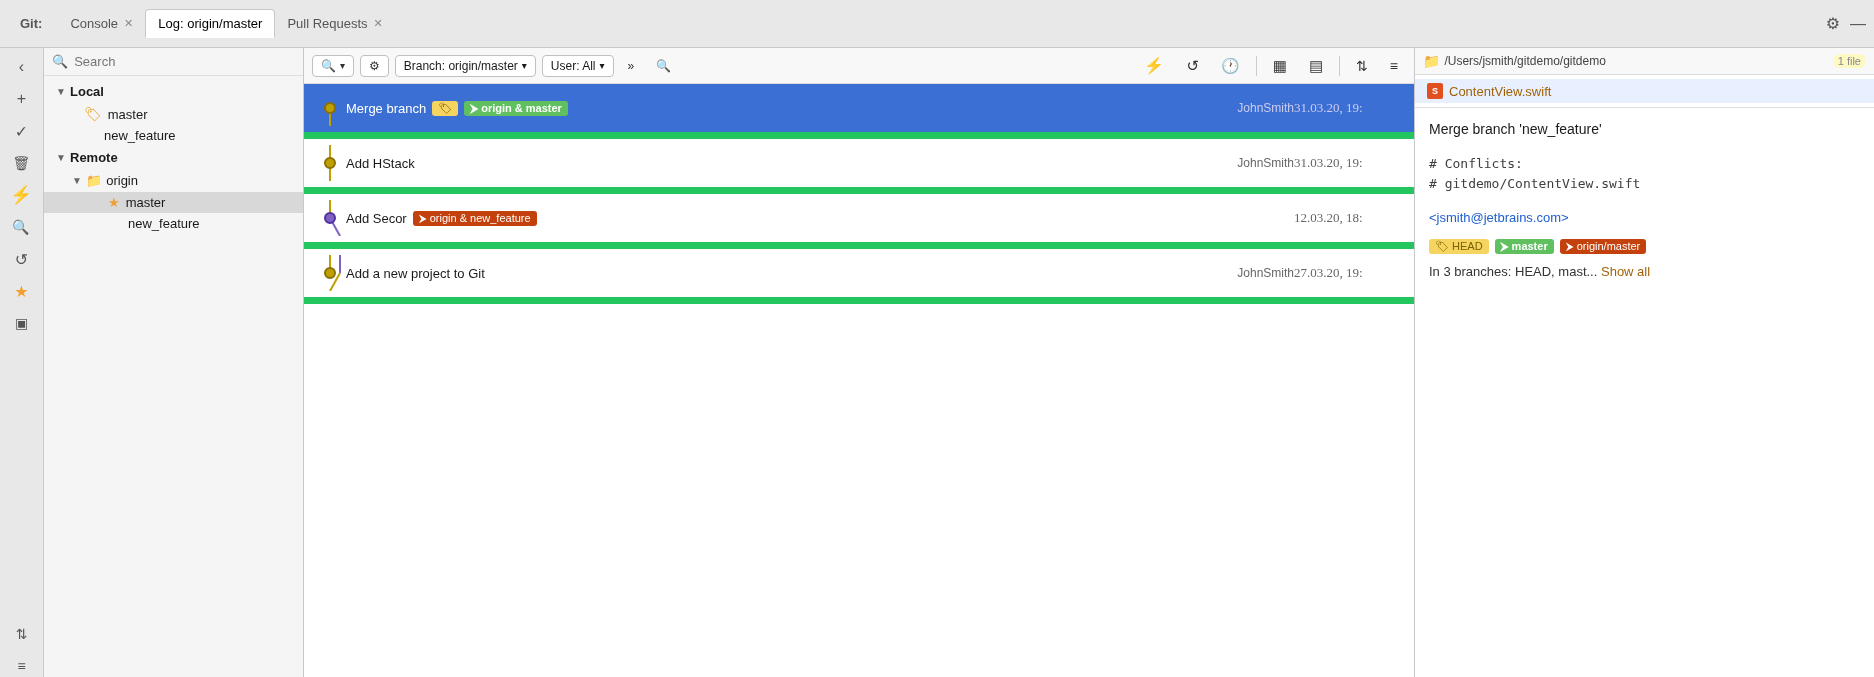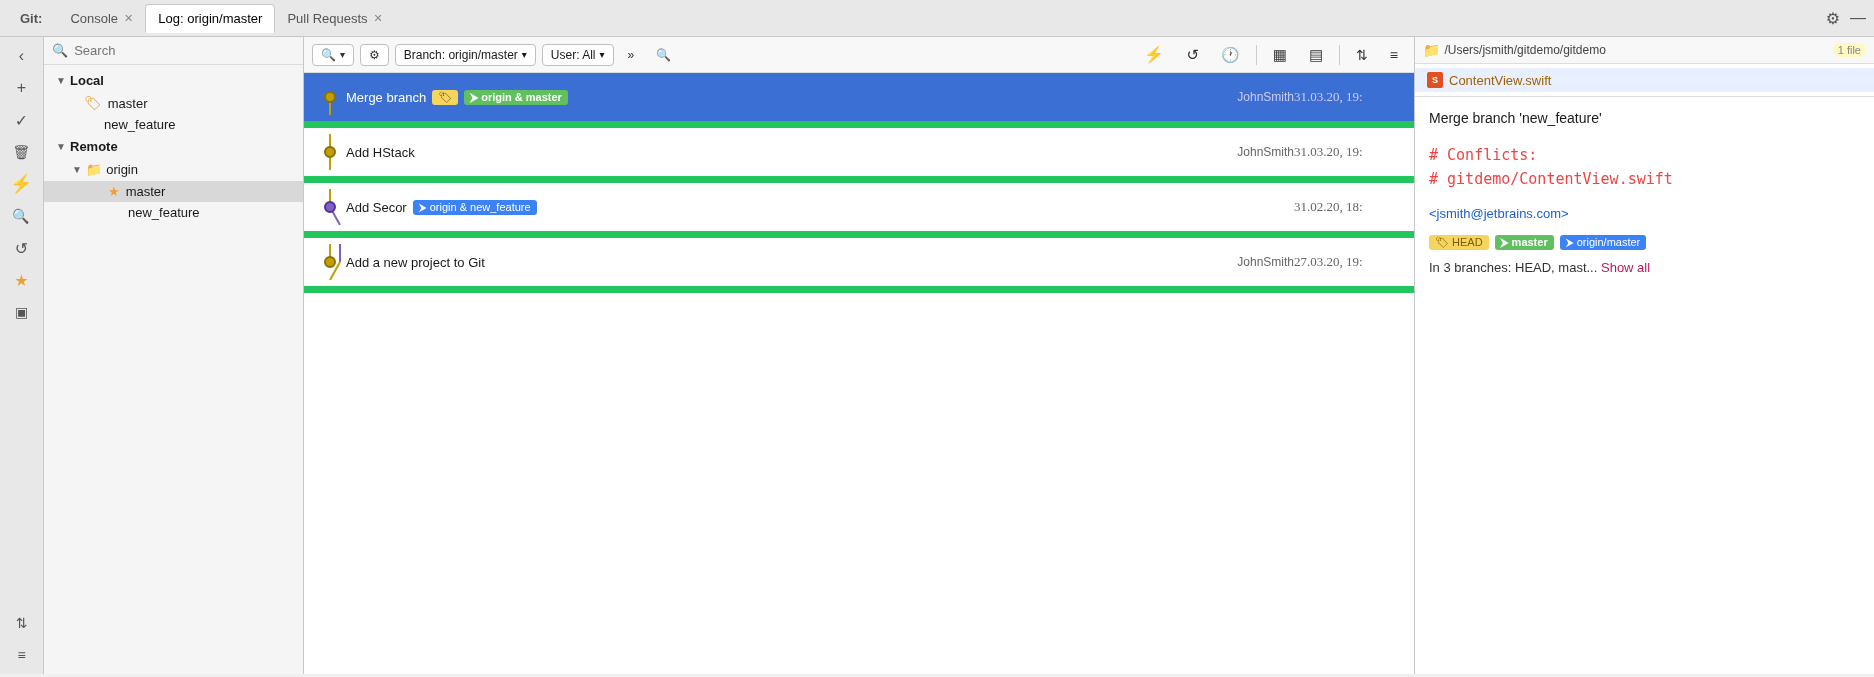--- a/index.html
+++ b/index.html
@@ -12,21 +12,21 @@
       height: 677px;
       overflow: hidden;
     }
 
     
     .title-bar {
       display: flex;
       align-items: center;
       background: #e8e8e8;
       border-bottom: 1px solid #c8c8c8;
-      height: 37px;
+      height: 48px;
       padding: 0 8px;
     }
     .title-tab {
       display: flex;
       align-items: center;
       padding: 6px 12px;
       font-size: 13px;
       color: #555;
       cursor: pointer;
       border-radius: 4px 4px 0 0;
@@ -234,21 +234,21 @@
       gap: 3px;
       padding: 1px 6px;
       border-radius: 3px;
       font-size: 11px;
       font-weight: 500;
       white-space: nowrap;
       flex-shrink: 0;
     }
     .tag-badge.yellow { background: #f5d460; color: #7a6000; }
     .tag-badge.green { background: #60c060; color: #fff; font-weight: bold; }
-    .tag-badge.purple { background: #3b82f6; color: #fff; }
+    .tag-badge.purple { background: #c2410c; color: #fff; }
     .commit-author {
       width: 90px;
       flex-shrink: 0;
       font-size: 12px;
       color: #666;
       text-align: right;
     }
     .commit-row.selected .commit-author { color: #cce; }
     .commit-date {
       width: 110px;
@@ -326,23 +326,23 @@
     }
     .commit-detail-title {
       font-weight: 400;
       font-size: 14px;
       margin-bottom: 14px;
       line-height: 1.4;
     }
     .commit-detail-section {
       margin-bottom: 12px;
       line-height: 1.6;
-      color: #ef4444;
+      color: #404040;
       font-family: 'Menlo', 'Monaco', monospace;
-      font-size: 15px;
+      font-size: 13px;
     }
     .commit-detail-meta {
       margin-bottom: 10px;
       line-height: 1.7;
       font-size: 13px;
     }
     .commit-email-link {
       color: #2060d0;
       text-decoration: none;
     }
@@ -351,21 +351,21 @@
       align-items: center;
       gap: 6px;
       margin-bottom: 10px;
       flex-wrap: wrap;
     }
     .commit-branches-row {
       font-size: 13px;
       color: #333;
     }
     .show-all-link {
-      color: #be185d;
+      color: #a16207;
       text-decoration: none;
       cursor: pointer;
     }
 
     
     ::-webkit-scrollbar { width: 6px; height: 6px; }
     ::-webkit-scrollbar-thumb { background: #c0c0c0; border-radius: 3px; }
     ::-webkit-scrollbar-track { background: transparent; }
   </style>
 </head>
@@ -518,21 +518,21 @@
             <line x1="16" y1="0" x2="16" y2="18" stroke="#c0a000" stroke-width="2"></line>
             <line x1="16" y1="18" x2="26" y2="36" stroke="#8060c0" stroke-width="2"></line>
             <circle cx="16" cy="18" r="5" fill="#8060c0" stroke="#5030a0" stroke-width="2"></circle>
           </svg>
         </div>
         <div class="commit-info">
           <span class="commit-message">Add Secor</span>
           <span class="tag-badge purple">⮞ origin &amp; new_feature</span>
         </div>
         <span class="commit-author"></span>
-        <span class="commit-date">31.02.20, 18:</span>
+        <span class="commit-date">12.03.20, 18:</span>
       </div>
 
       <div class="commit-row">
         <div class="commit-graph">
           <svg width="32" height="36">
             <line x1="16" y1="0" x2="16" y2="18" stroke="#c0a000" stroke-width="2"></line>
             <line x1="26" y1="0" x2="26" y2="18" stroke="#8060c0" stroke-width="2"></line>
             <line x1="26" y1="18" x2="16" y2="36" stroke="#c0a000" stroke-width="2"></line>
             <circle cx="16" cy="18" r="5" fill="#c0a000" stroke="#8b7000" stroke-width="2"></circle>
           </svg>

